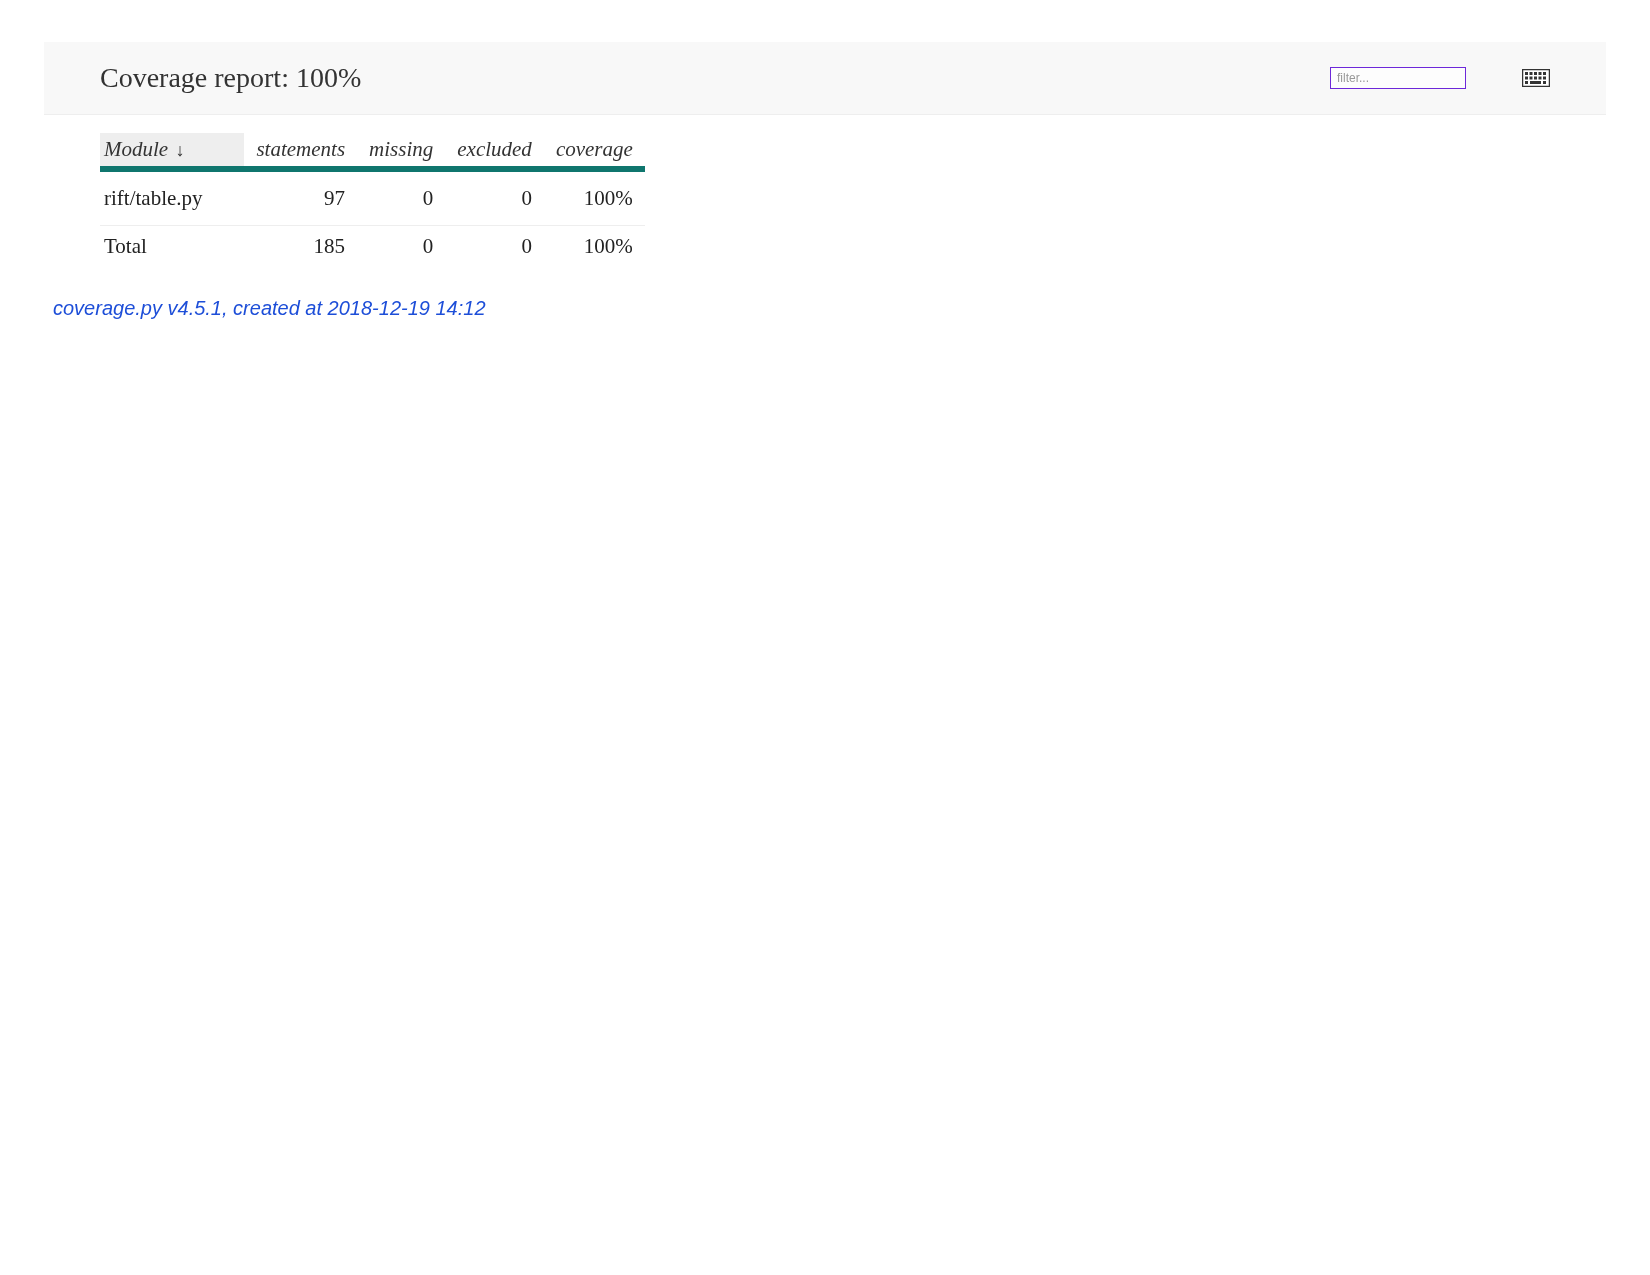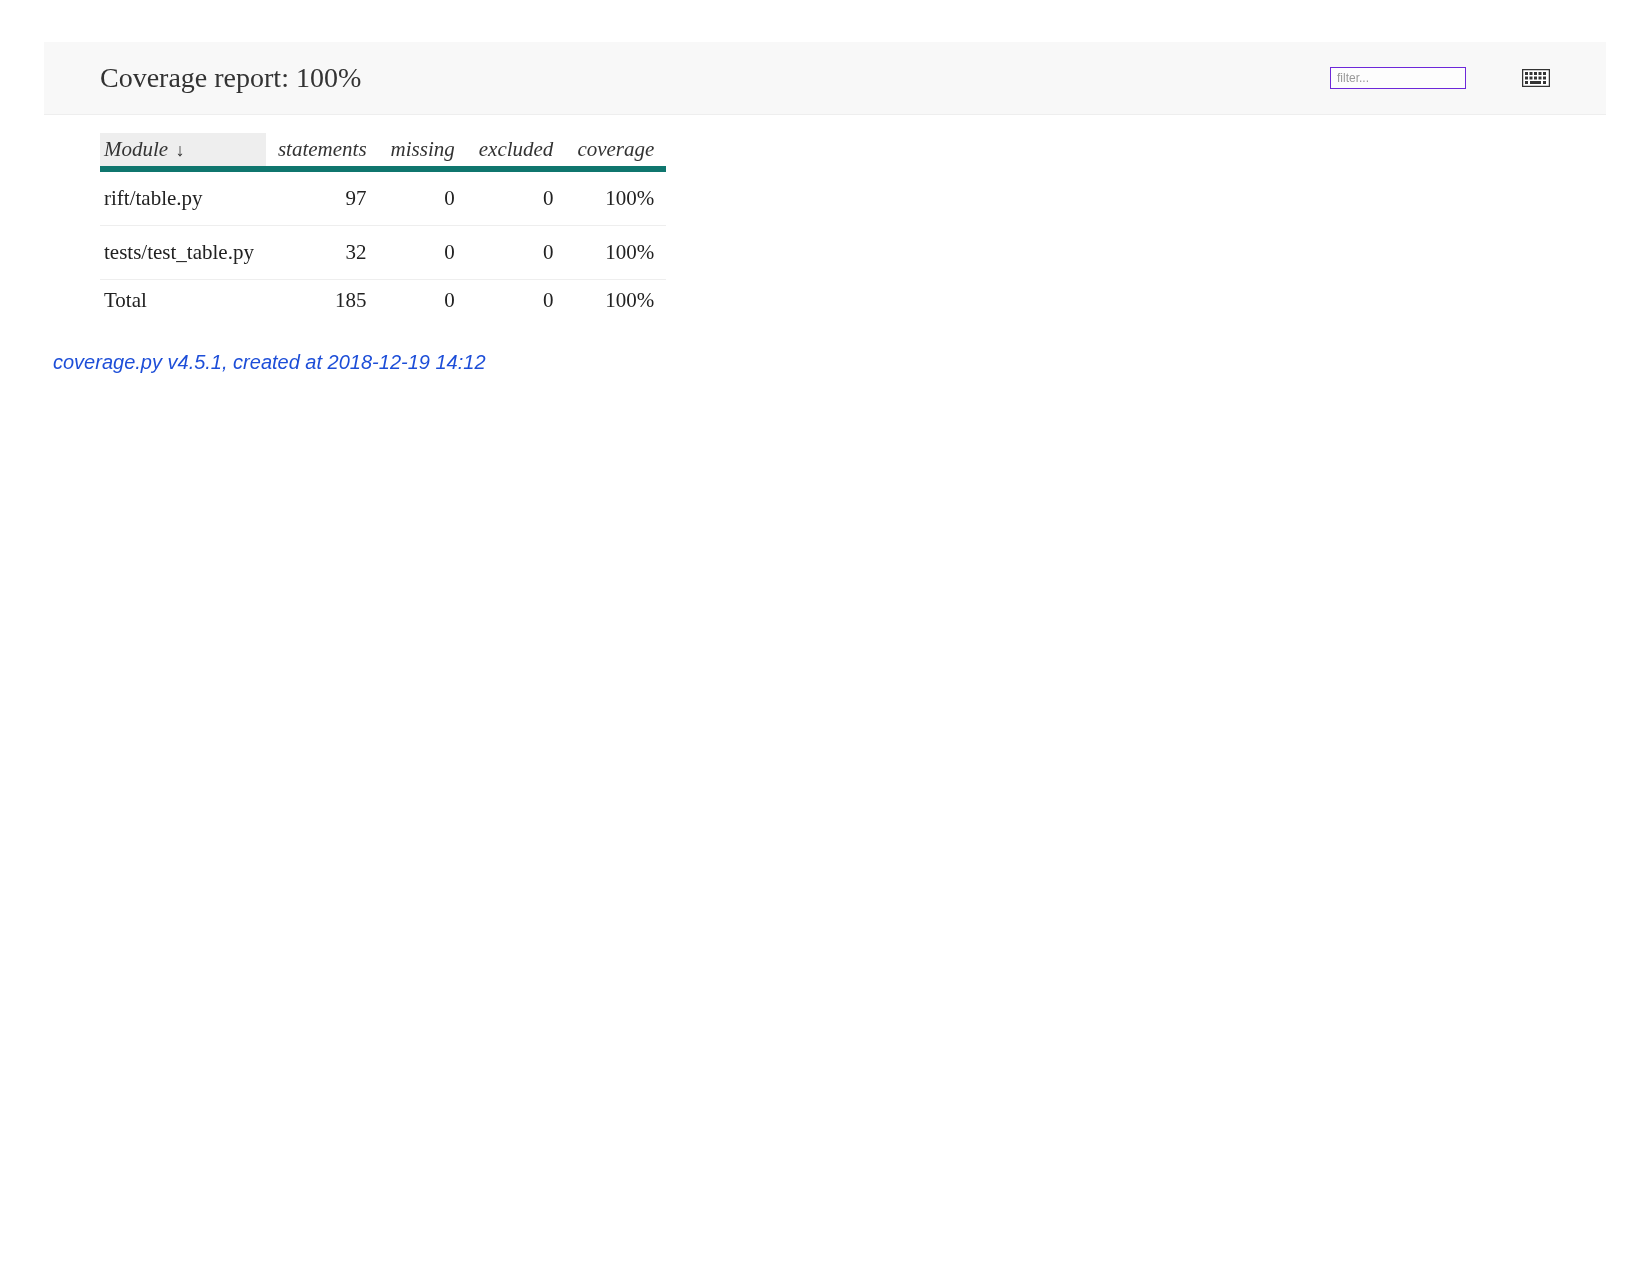--- a/index.html
+++ b/index.html
@@ -152,27 +152,20 @@
       </tr>
     </thead>
     <tbody>
       <tr>
         <td><a href="#">rift/table.py</a></td>
         <td>97</td>
         <td>0</td>
         <td>0</td>
         <td>100%</td>
       </tr>
-      <tr>
-        <td><a href="#">tests/test_table.py</a></td>
-        <td>32</td>
-        <td>0</td>
-        <td>0</td>
-        <td>100%</td>
-      </tr>
       <tr class="total">
         <td>Total</td>
         <td>185</td>
         <td>0</td>
         <td>0</td>
         <td>100%</td>
       </tr>
     </tbody>
   </table>
 </div>

